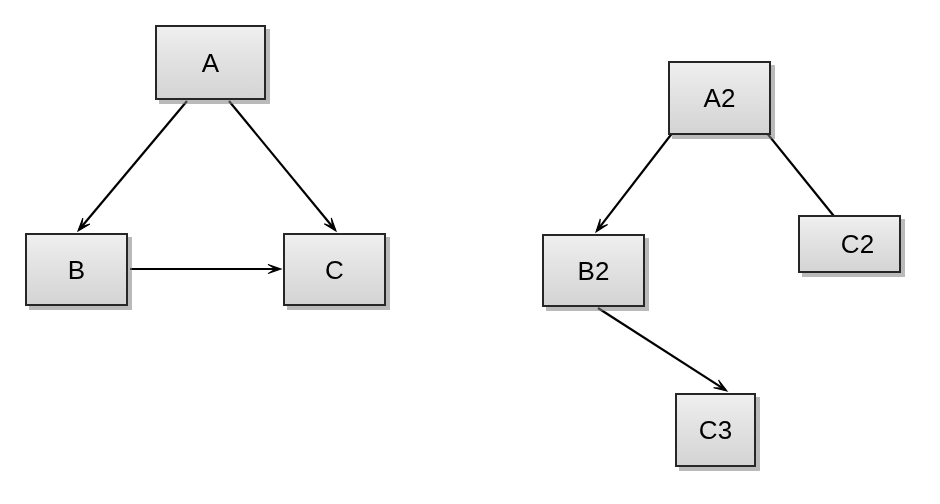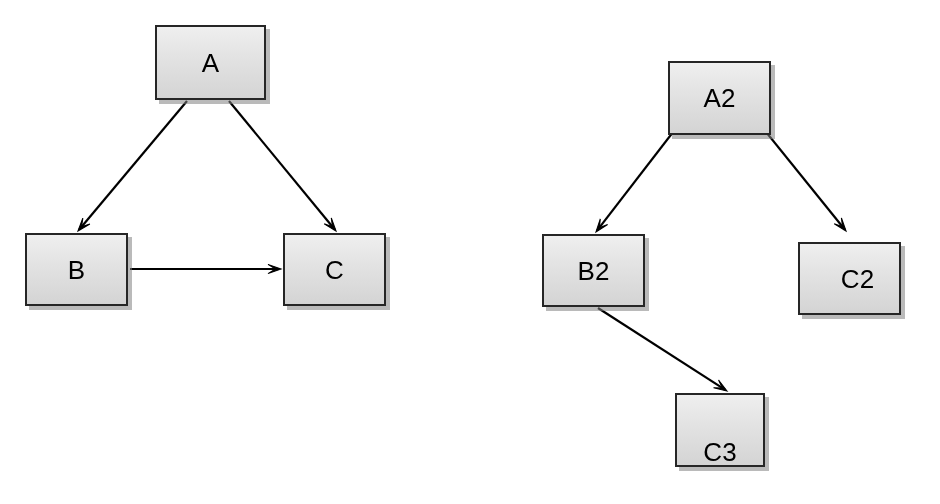--- a/index.html
+++ b/index.html
@@ -91,21 +91,21 @@
   </div>
 
   <div class="node" style="left: 668px; top: 26px; width: 103px; height: 74px; margin-top: 35px;">
     <span class="node-label">A2</span>
   </div>
 
   <div class="node" style="left: 542px; top: 234px; width: 103px; height: 73px;">
     <span class="node-label">B2</span>
   </div>
 
-  <div class="node" style="left: 798px; top: 242px; width: 103px; height: 73px; padding-left: 16px;">
+  <div class="node" style="left: 798px; top: 215px; width: 103px; height: 58px; padding-left: 16px;">
     <span class="node-label">C2</span>
   </div>
 
-  <div class="node" style="left: 675px; top: 393px; width: 90px; height: 74px; align-items: flex-end;">
+  <div class="node" style="left: 675px; top: 393px; width: 81px; height: 74px;">
     <span class="node-label">C3</span>
   </div>
 
 </div>
 
 </body></html>

